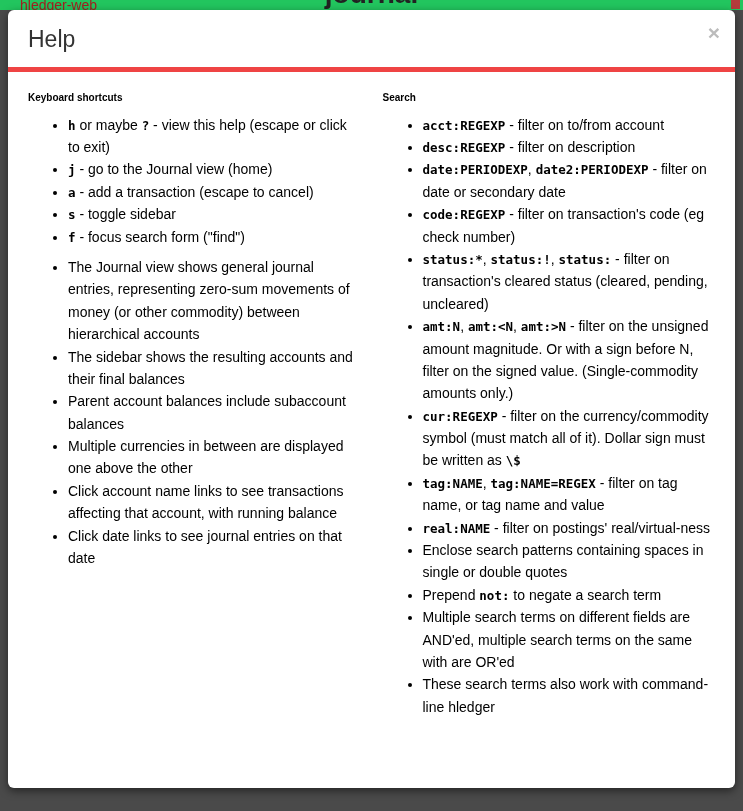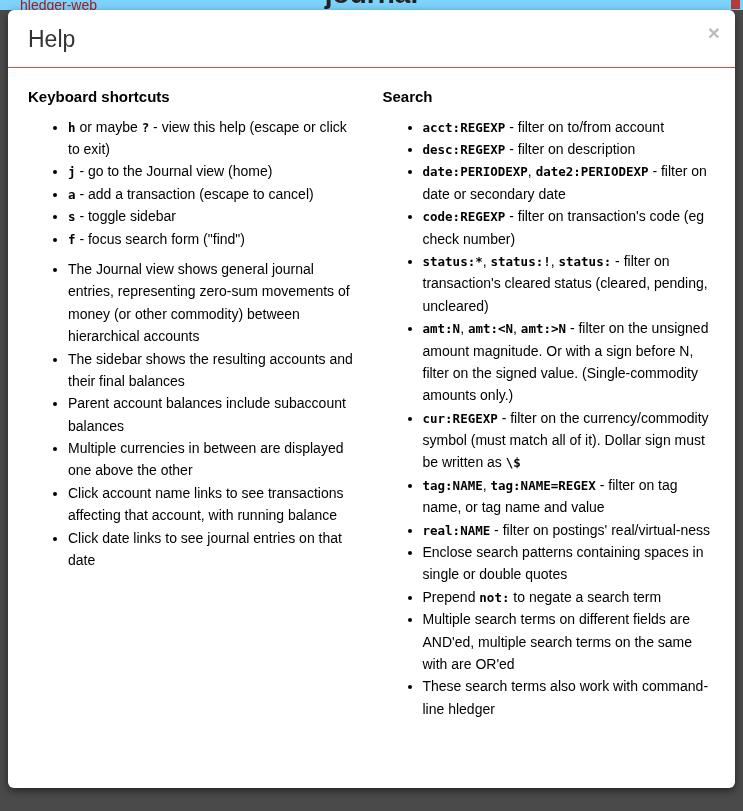--- a/index.html
+++ b/index.html
@@ -14,21 +14,21 @@
     height: 811px;
     overflow: hidden;
     background: #fff;
   }
   
   .page-header {
     position: absolute;
     top: 0; left: 0; right: 0;
     height: 14px;
     overflow: hidden;
-    background: #7dd3fc;
+    background: #22c55e;
     padding-left: 21px;
   }
   .brand {
     position: absolute;
     left: 20px;
     top: -3px;
     font-size: 14px;
     text-decoration: none;
   }
   .page-title {
@@ -62,21 +62,21 @@
     width: 727px;
     height: 778px;
     background: #fff;
     border-radius: 6px;
     box-shadow: 0 3px 9px rgba(0,0,0,.5);
     overflow: hidden;
   }
   .modal-header {
     position: relative;
     padding: 16px 20px 13px;
-    border-bottom: 1px solid #ef4444;
+    border-bottom: 5px solid #ef4444;
   }
   .modal-title {
     margin: 0;
     font-size: 23px;
     font-weight: 500;
     color: #333;
     line-height: 1.2;
   }
   .close {
     position: absolute;
@@ -91,21 +91,21 @@
     border: none;
     padding: 0;
   }
   .modal-body {
     display: flex;
     gap: 22px;
     padding: 18px 20px 20px;
   }
   .col { flex: 1 1 0; min-width: 0; }
   .section-heading {
-    font-size: 15px;
+    font-size: 10px;
     font-weight: bold;
     color: #000;
     margin: 26px 0 11px;
   }
   .col .section-heading:first-child { margin-top: 2px; }
   .help-list {
     margin: 0 0 8px;
     padding-left: 28px;
   }
   .help-list li {

